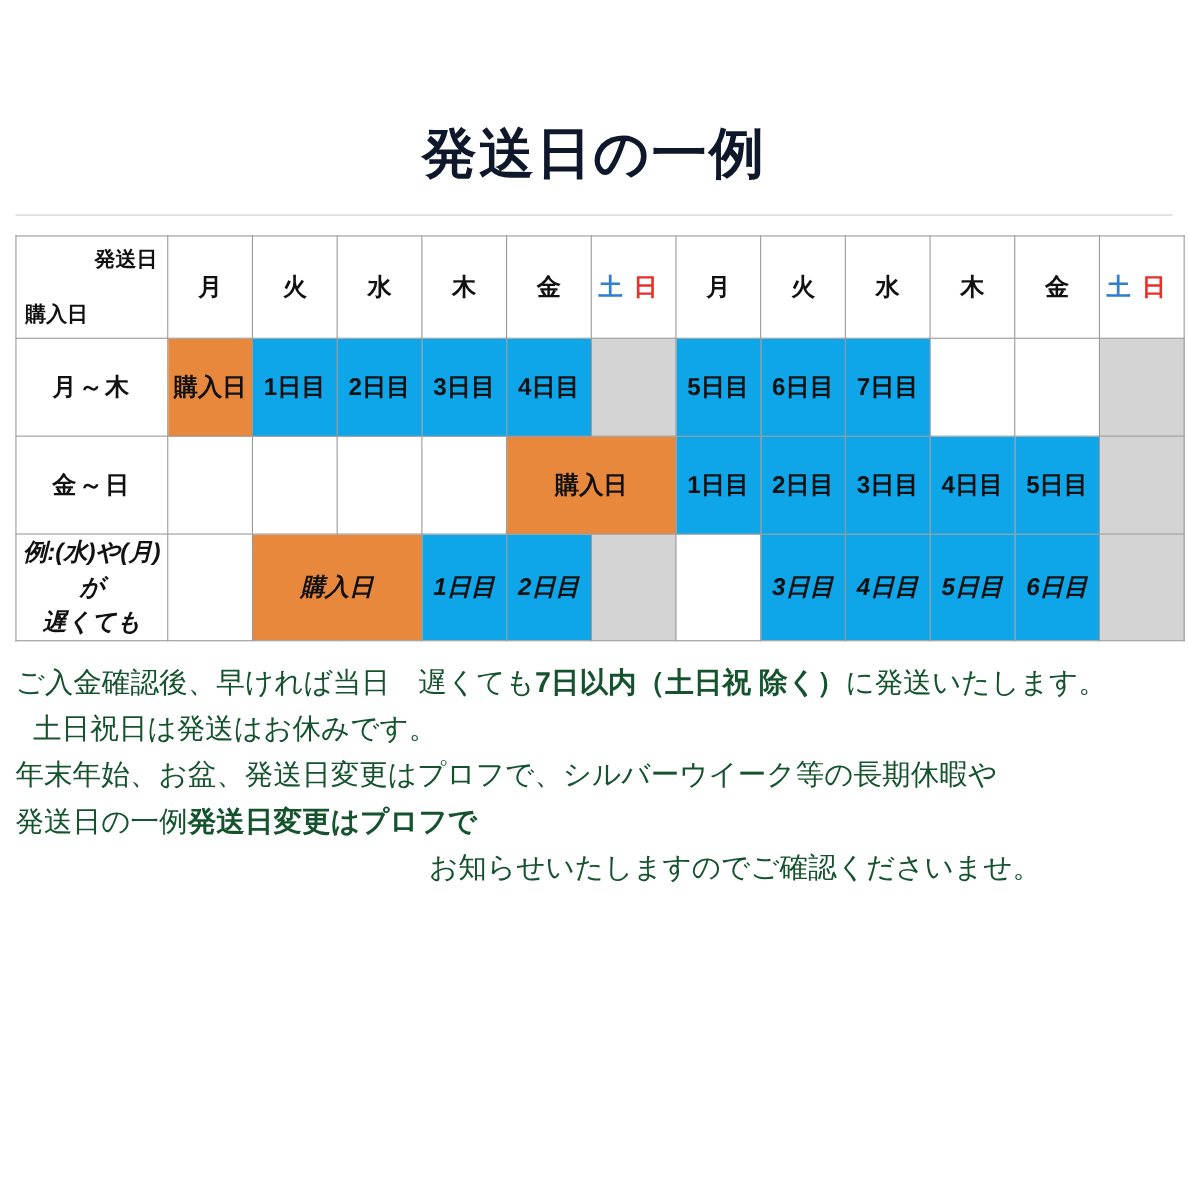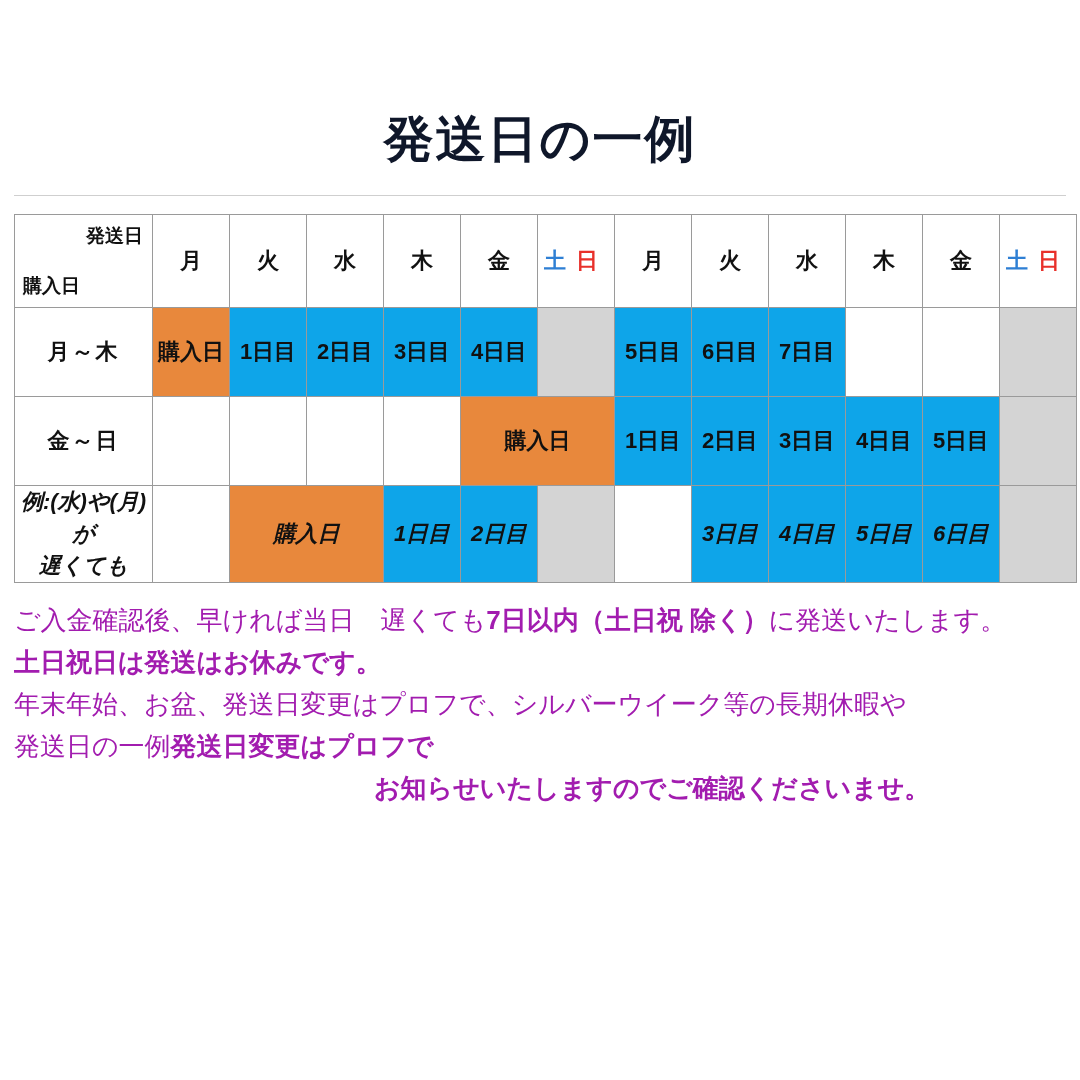--- a/index.html
+++ b/index.html
@@ -118,27 +118,27 @@
     font-weight: bold;
     color: #111;
   }
   .blank { background: #ffffff; }
 
   
   .notes {
     margin: 16px 14px 0 14px;
     font-size: 26px;
     line-height: 1.62;
-    color: #a21caf;
+    color: #14532d;
     letter-spacing: 0px;
   }
   .notes .line { white-space: nowrap; }
   .notes b { font-weight: bold; }
   .notes .light { font-weight: normal; }
-  .note-strong { font-weight: bold; }
+  .note-strong { font-weight: normal; margin-left: 16px; }
   .indent { padding-left: 360px; }
 </style>
 </head>
 <body>
 
 <div class="page">
 
   <div class="title">発送日の一例</div>
   <div class="title-rule"></div>
 

